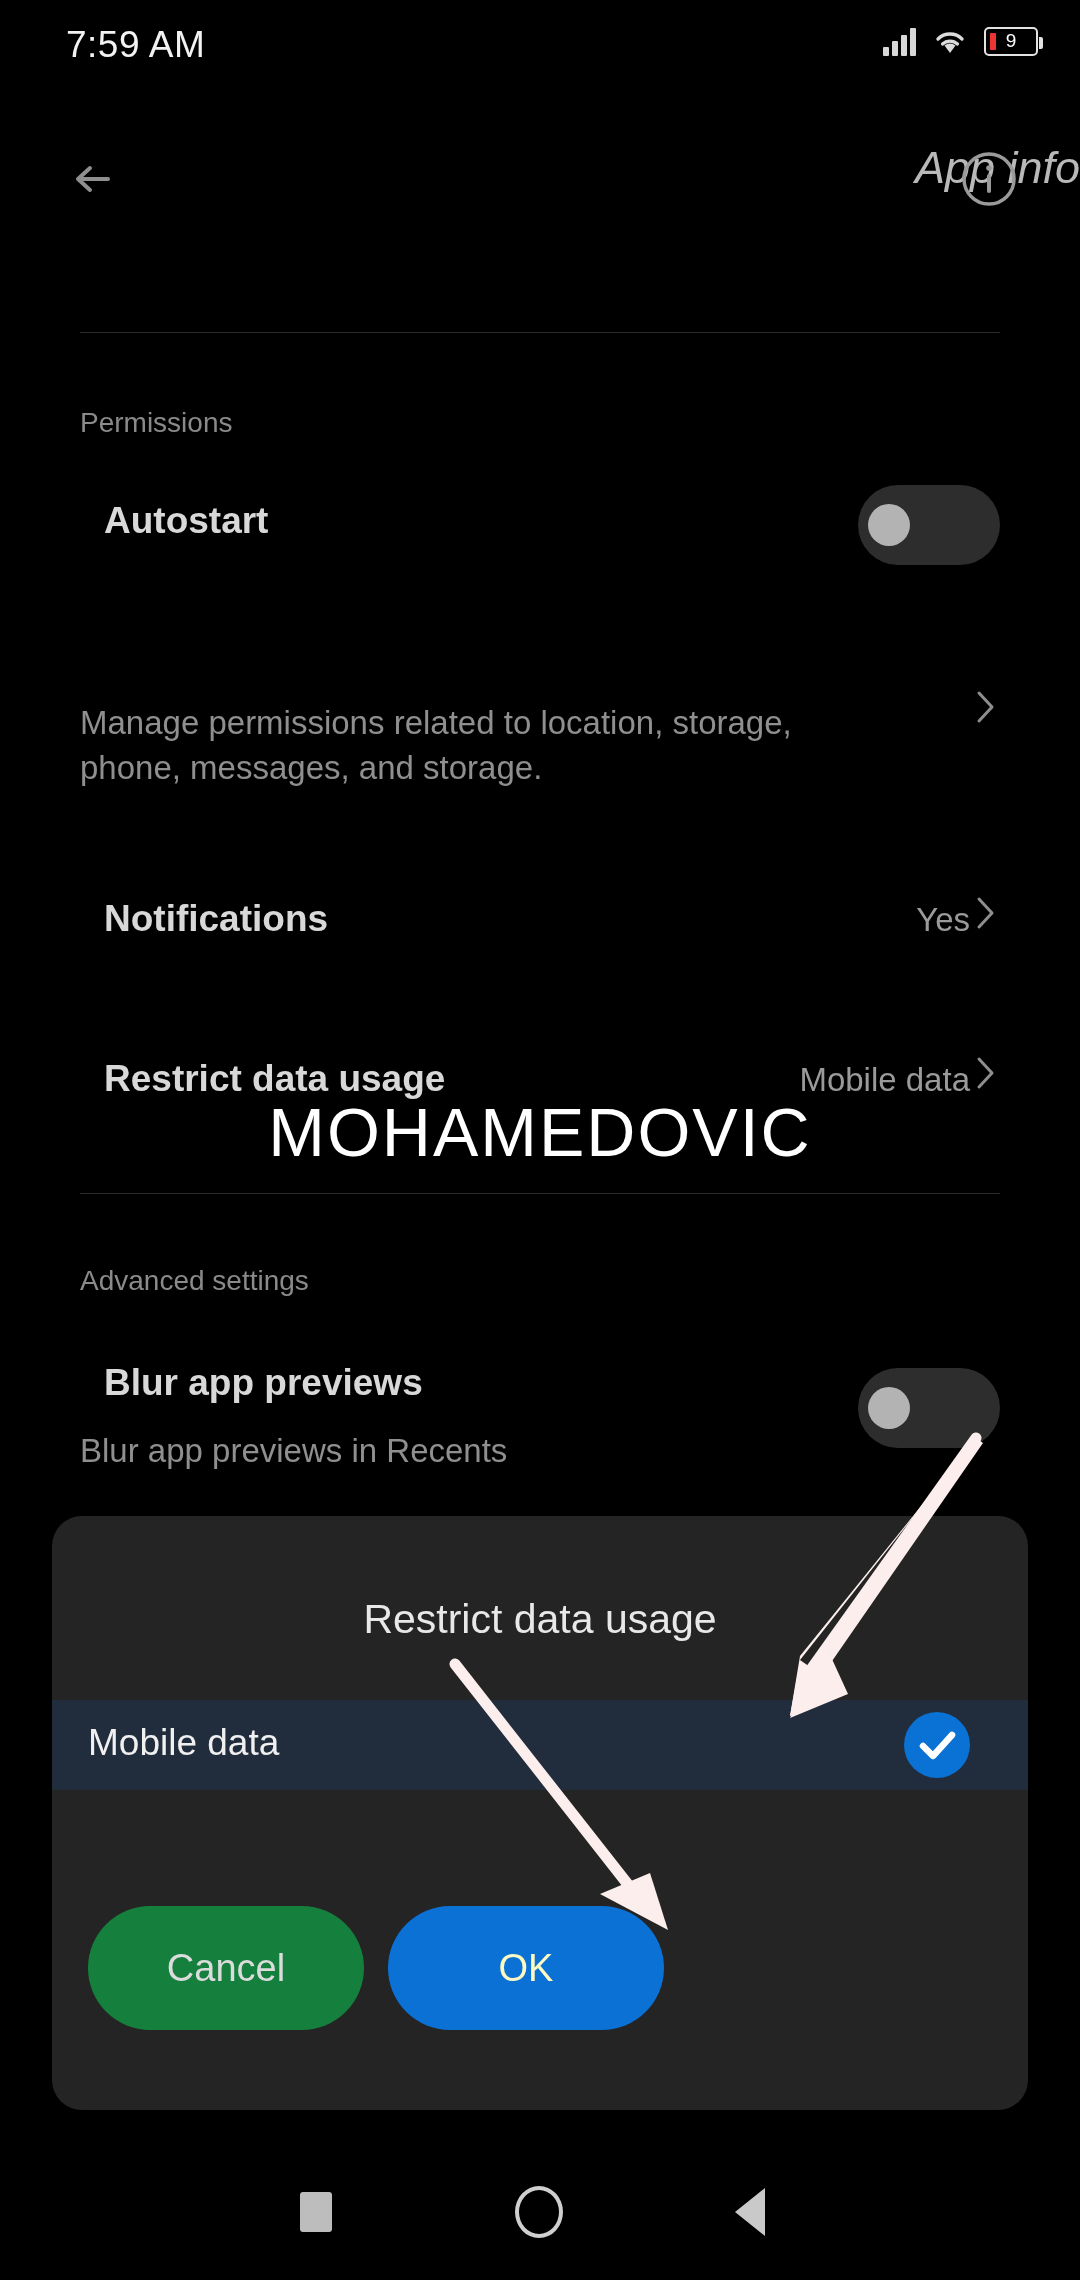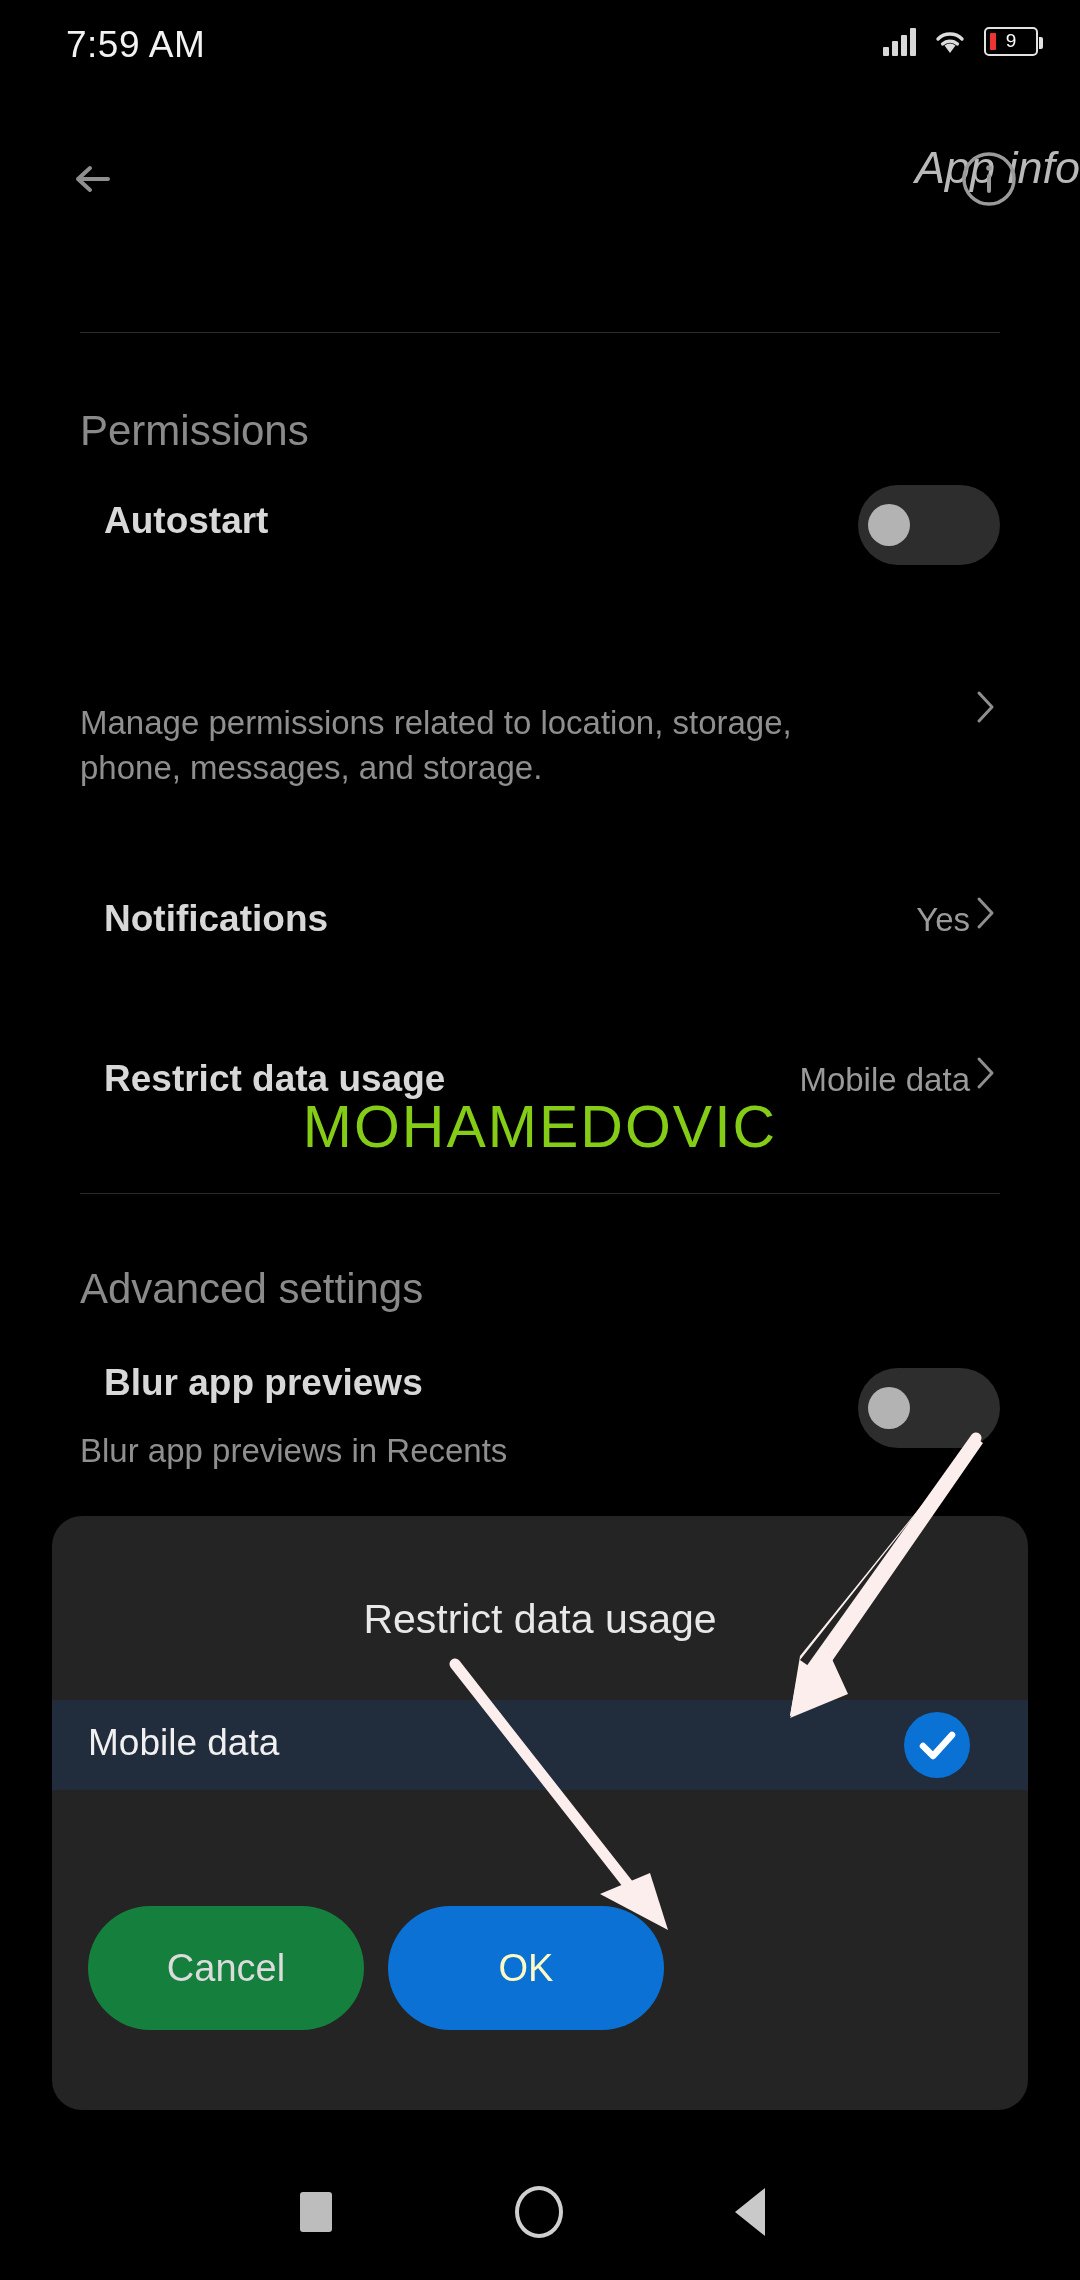--- a/index.html
+++ b/index.html
@@ -41,39 +41,39 @@
   .back-arrow { position:absolute; left:62px; top:28px; width:62px; height:62px; cursor:pointer; }
   .appbar-title {
     position:absolute; left:0; right:0; top:22px; text-align:right;
     font-size:45px; color:#b9b9b9;font-style:italic;
   }
   .info-icon { position:absolute; right:62px; top:30px; width:58px; height:58px; }
 
   
   .divider { position:absolute; left:80px; width:920px; height:1px; background:#2a2a2a; }
 
-  .section-label { position:absolute; left:80px; font-size:42px; color:#8a8a8a; }
+  .section-label { position:absolute; left:80px; font-size:28px; color:#8a8a8a; }
 
   .row-title { position:absolute; left:80px; font-size:37px; color:#d8d8d8; font-weight:bold;margin-left:24px; }
   .row-sub   { position:absolute; left:80px; font-size:33px; color:#8f8f8f; line-height:45px; }
   .row-value { position:absolute; font-size:33px; color:#9a9a9a; text-align:right; }
   .chev { position:absolute; width:20px; height:34px; }
 
   .toggle {
     position:absolute; width:142px; height:80px; border-radius:40px; background:#2d2d2d;
     cursor:pointer;
   }
   .toggle .knob {
     position:absolute; left:10px; top:19px; width:42px; height:42px; border-radius:50%;
     background:#b3b3b3;
   }
 
   .watermark {
     position:absolute; left:0; width:1080px; text-align:center;
-    font-size:59px; color:#84cc16; letter-spacing:2px;
+    font-size:68px; color:#ffffff; letter-spacing:2px;
   }
 
   
   .dialog {
     position:absolute; left:52px; top:1516px; width:976px; height:594px;
     background:#242424; border-radius:30px; overflow:hidden;
   }
   .dlg-title {
     position:absolute; left:0; right:0; top:80px; text-align:center;
     font-size:41px; color:#e8e8e8;

